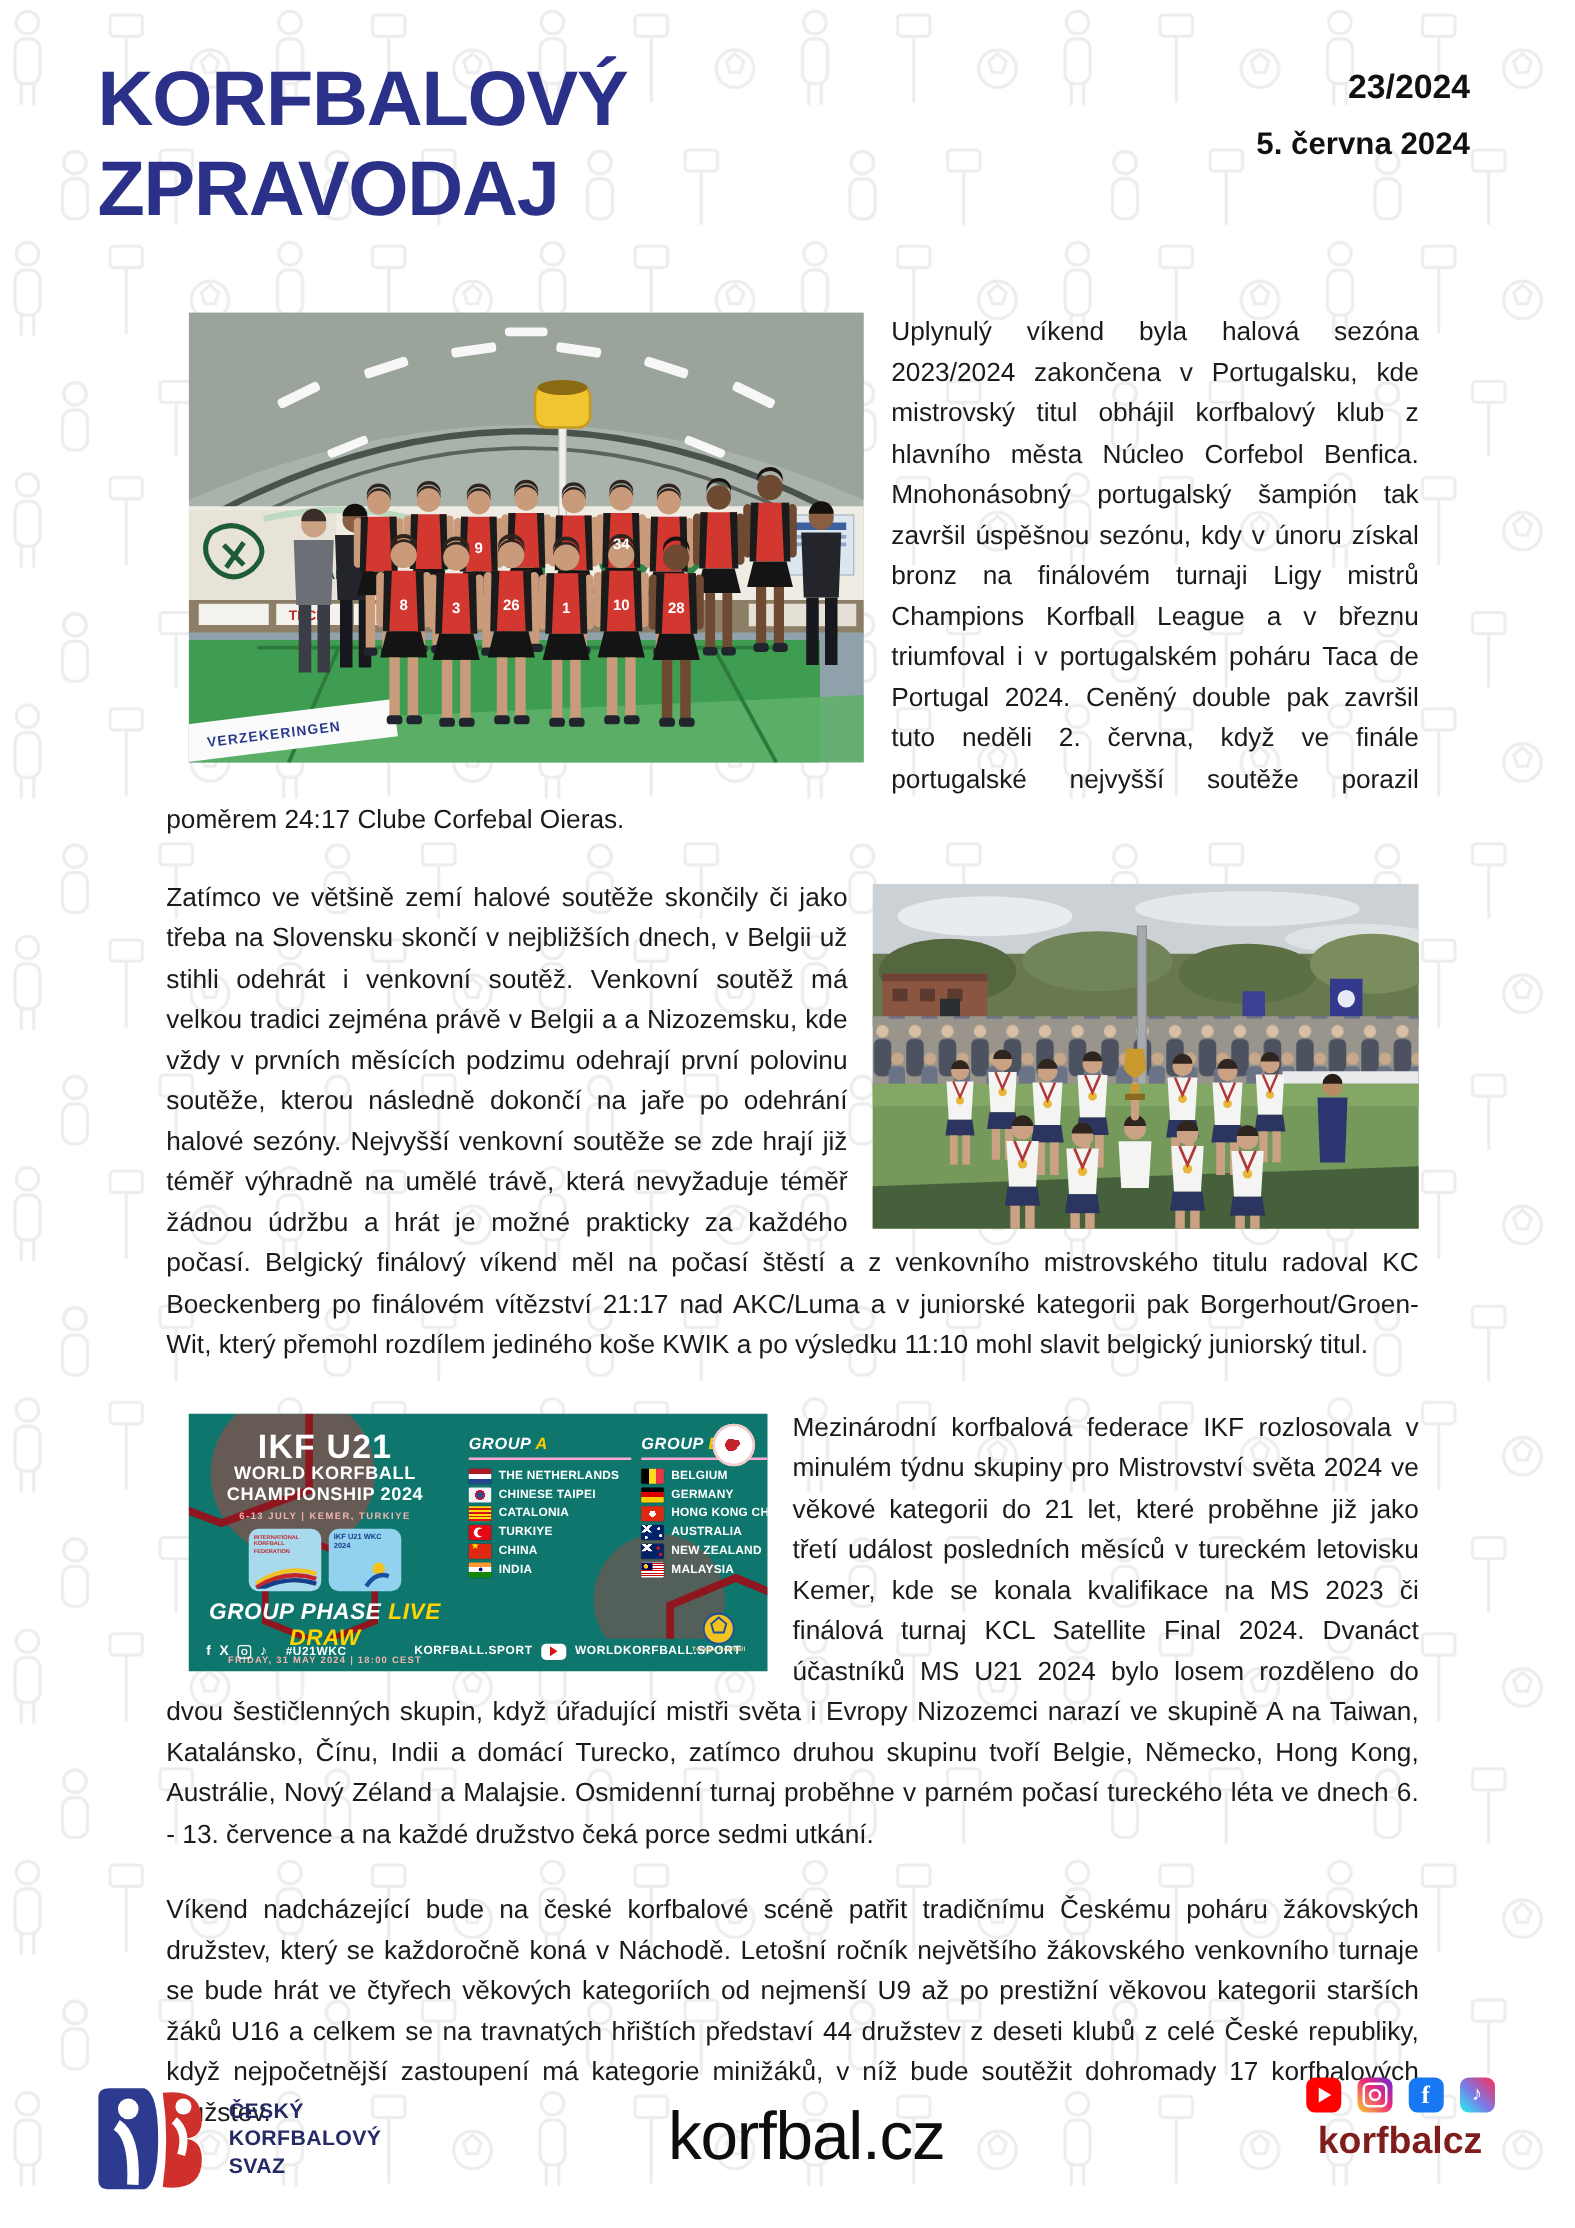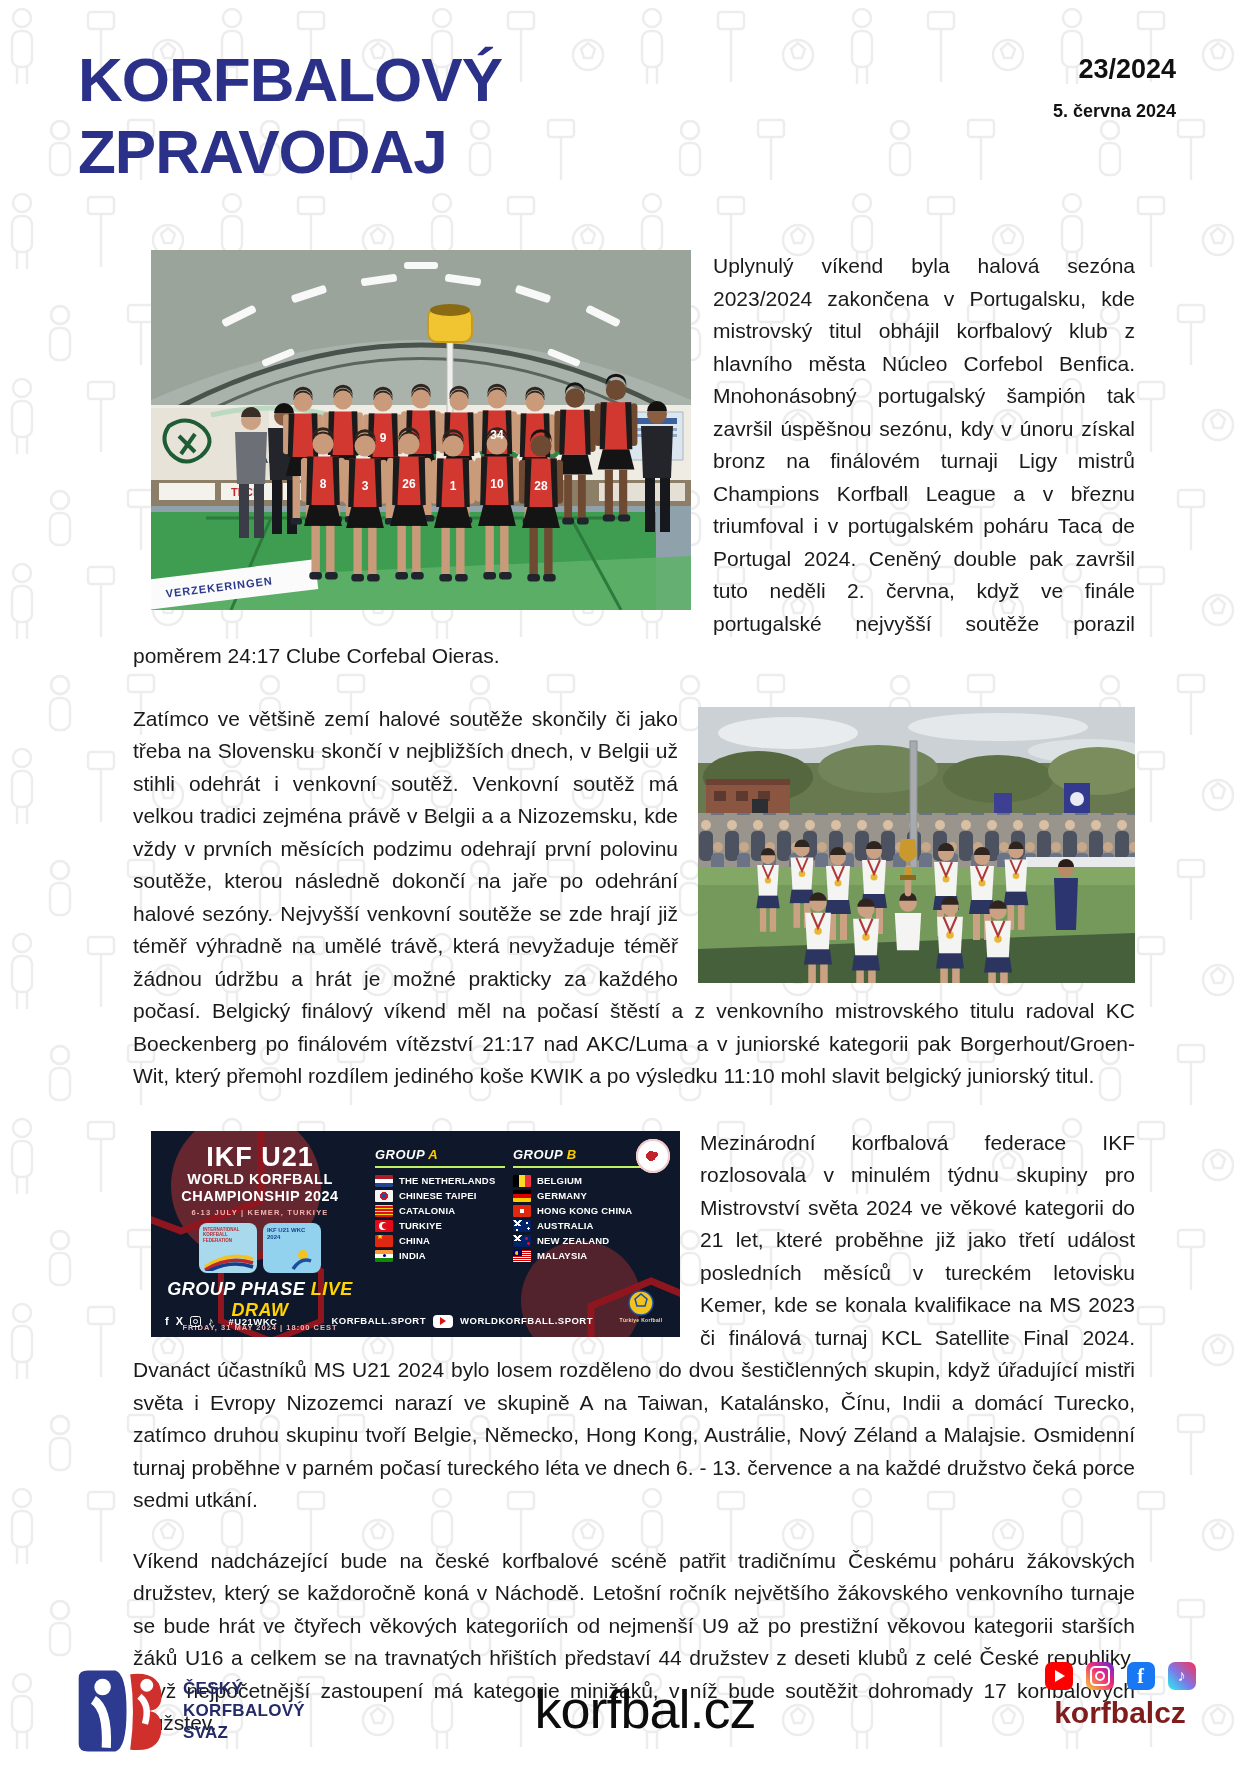--- a/index.html
+++ b/index.html
@@ -7,51 +7,51 @@
     width:1260px;height:1782px;position:relative;background:#ffffff;
     font-family:"Liberation Sans",sans-serif;color:#191919;overflow:hidden;
   }
   
   .wm{position:absolute;inset:0;z-index:0;pointer-events:none}
   
   .hdr{position:absolute;top:44px;left:78px;right:84px;display:flex;justify-content:space-between;z-index:2}
   .title{font-size:62px;line-height:72px;font-weight:800;letter-spacing:-1px;color:#2b3189}
   .issue-block{text-align:right;margin-top:10px}
   .issue-number{font-size:27px;font-weight:700;color:#111}
-  .issue-date{font-size:18px;font-weight:700;color:#111;margin-top:16px}
+  .issue-date{font-size:25px;font-weight:700;color:#111;margin-top:16px}
   
   .main{position:absolute;top:250px;left:133px;width:1002px;z-index:2}
   .sec{overflow:visible}
   .sec::after{content:"";display:block;clear:both}
   p.body-text{margin:0;font-size:21px;line-height:32.5px;text-align:justify;color:#1a1a1a}
   .photo1{float:left;width:540px;height:360px;margin:0 22px 6px 18px}
   .photo2{float:right;width:437px;height:276px;margin:4px 0 8px 20px}
   .sec-b{margin-top:30px}
   .sec-c{margin-top:34px}
   .p4{margin-top:28px !important}
   
-  .ikf{float:left;position:relative;width:529px;height:206px;margin:4px 20px 8px 18px;
-       background:#0f172a;overflow:hidden;color:#fff}
+  .ikf{float:left;position:relative;width:463px;height:206px;margin:4px 20px 8px 18px;
+       background:#0f766e;overflow:hidden;color:#fff}
   .ikf-deco{position:absolute;inset:0;z-index:0}
   .ikf-left{position:absolute;left:0;top:12px;width:218px;text-align:center;z-index:1}
   .ikf-title{font-size:27px;font-weight:800;letter-spacing:1px;line-height:28px}
   .ikf-sub{font-size:14.5px;font-weight:800;line-height:17px;letter-spacing:.5px}
   .ikf-info{font-size:7.5px;font-weight:700;color:#f2b3b0;letter-spacing:1.2px;margin-top:3px}
   .ikf-tiles{display:flex;justify-content:center;gap:6px;margin-top:6px}
   .tile{width:58px;height:50px;border-radius:8px;position:relative;overflow:hidden}
   .tile1{background:#a9d9ec}.tile2{background:#93d2ee}
   .tile-label{position:absolute;top:4px;left:4px;right:4px;font-size:4.5px;font-weight:800;line-height:5.5px;text-align:left}
   .tile1 .tile-label{color:#c0272d}.tile2 .tile-label{color:#153d8a;font-size:6px;line-height:7px}
   .ikf-draw{margin-top:6px;font-size:18px;font-weight:800;font-style:italic;letter-spacing:.5px}
   .ikf-draw .y{color:#ffd400}
   .ikf-drawinfo{font-size:7.5px;font-weight:700;color:#f2b3b0;letter-spacing:1px;margin-top:2px}
   .grp{position:absolute;top:16px;z-index:1}
   .grp-a{left:224px;width:130px}.grp-b{left:362px;width:152px}
   .grp-h{font-size:13px;font-weight:800;font-style:italic;letter-spacing:.5px;
-         border-bottom:2px solid #bef264;padding-bottom:4px;margin-bottom:7px}
+         border-bottom:2px solid #f9a8d4;padding-bottom:4px;margin-bottom:7px}
   .grp-h .y{color:#ffcc00}
   .ikf-team{display:flex;align-items:center;gap:6px;margin:3px 0;height:12px}
   .tname{font-size:9.5px;font-weight:800;letter-spacing:.2px;white-space:nowrap}
   .flag{width:18px;height:12px;flex:0 0 18px;position:relative;overflow:hidden;border-radius:1px;box-shadow:0 0 0 .5px rgba(0,0,0,.25)}
   .f-nl{background:linear-gradient(180deg,#ae1c28 0 33%,#fff 33% 66%,#21468b 66%)}
   .f-tpe{background:radial-gradient(circle at 50% 50%,#1e50a0 0 2.5px,#cf142b 2.5px 4px,#f4f4f4 4px)}
   .f-cat{background:repeating-linear-gradient(180deg,#fcdd09 0 1.5px,#da121a 1.5px 3px)}
   .f-tur{background:#e30a17}
   .f-tur::before{content:"";position:absolute;left:4px;top:2px;width:8px;height:8px;border-radius:50%;background:#fff}
   .f-tur::after{content:"";position:absolute;left:6.5px;top:3px;width:6px;height:6px;border-radius:50%;background:#e30a17}

